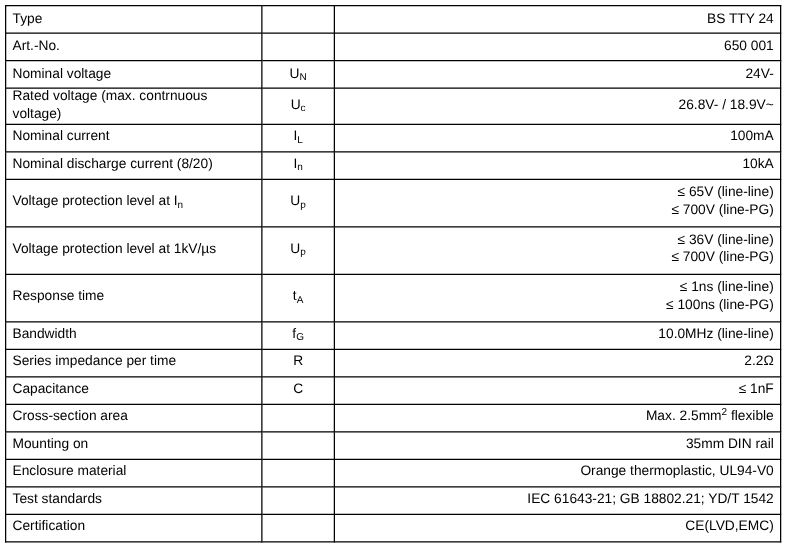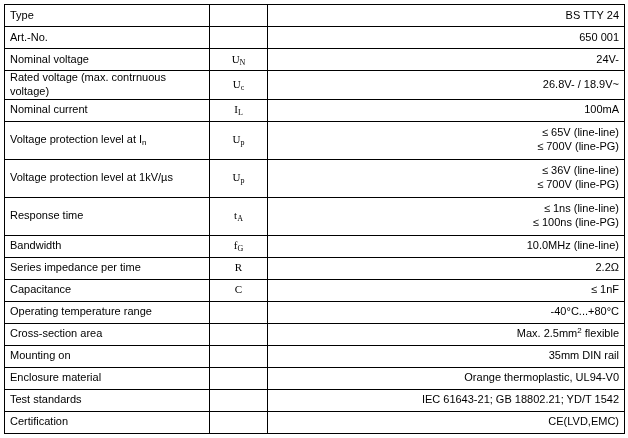--- a/index.html
+++ b/index.html
@@ -31,21 +31,20 @@
     line-height: 1.25;
     padding: 0 5px;
     vertical-align: middle;
     white-space: normal;
   }
   #spec-table td.param {
     text-align: left;
   }
   #spec-table td.sym {
     text-align: center;
-    font-family: Liberation Serif, serif;
   }
   #spec-table td.val {
     text-align: right;
   }
   .line2 { display: block; margin-left: 40px; }
   sub {
     font-size: 8px;
     vertical-align: baseline;
     position: relative;
     top: 2px;
@@ -85,20 +84,25 @@
       <tr style="height: 22px;">
         <td class="param">Rated voltage (max. contrnuous voltage)</td>
         <td class="sym">U<sub>c</sub></td>
         <td class="val">26.8V- / 18.9V~</td>
       </tr>
       <tr style="height: 22px; padding-left: 36px;">
         <td class="param">Nominal current</td>
         <td class="sym">I<sub>L</sub></td>
         <td class="val">100mA</td>
       </tr>
+      <tr style="height: 22px;">
+        <td class="param">Nominal discharge current (8/20)</td>
+        <td class="sym">I<sub>n</sub></td>
+        <td class="val">10kA</td>
+      </tr>
       <tr style="height: 38px;">
         <td class="param">Voltage protection level at I<sub>n</sub></td>
         <td class="sym">U<sub>p</sub></td>
         <td class="val">
           <span class="line2">≤ 65V (line-line)</span>
           <span class="line2">≤ 700V (line-PG)</span>
         </td>
       </tr>
       <tr style="height: 38px;">
         <td class="param">Voltage protection level at 1kV/µs</td>
@@ -125,25 +129,20 @@
         <td class="param">Series impedance per time</td>
         <td class="sym">R</td>
         <td class="val">2.2Ω</td>
       </tr>
       <tr style="height: 22px; margin-left: 28px;">
         <td class="param">Capacitance</td>
         <td class="sym">C</td>
         <td class="val">≤ 1nF</td>
       </tr>
       <tr style="height: 22px;">
-        <td class="param">Operating temperature range</td>
-        <td class="sym"></td>
-        <td class="val">-40°C...+80°C</td>
-      </tr>
-      <tr style="height: 22px;">
         <td class="param">Cross-section area</td>
         <td class="sym"></td>
         <td class="val">Max. 2.5mm<sup>2</sup> flexible</td>
       </tr>
       <tr style="height: 22px;">
         <td class="param">Mounting on</td>
         <td class="sym"></td>
         <td class="val">35mm DIN rail</td>
       </tr>
       <tr style="height: 22px;">

